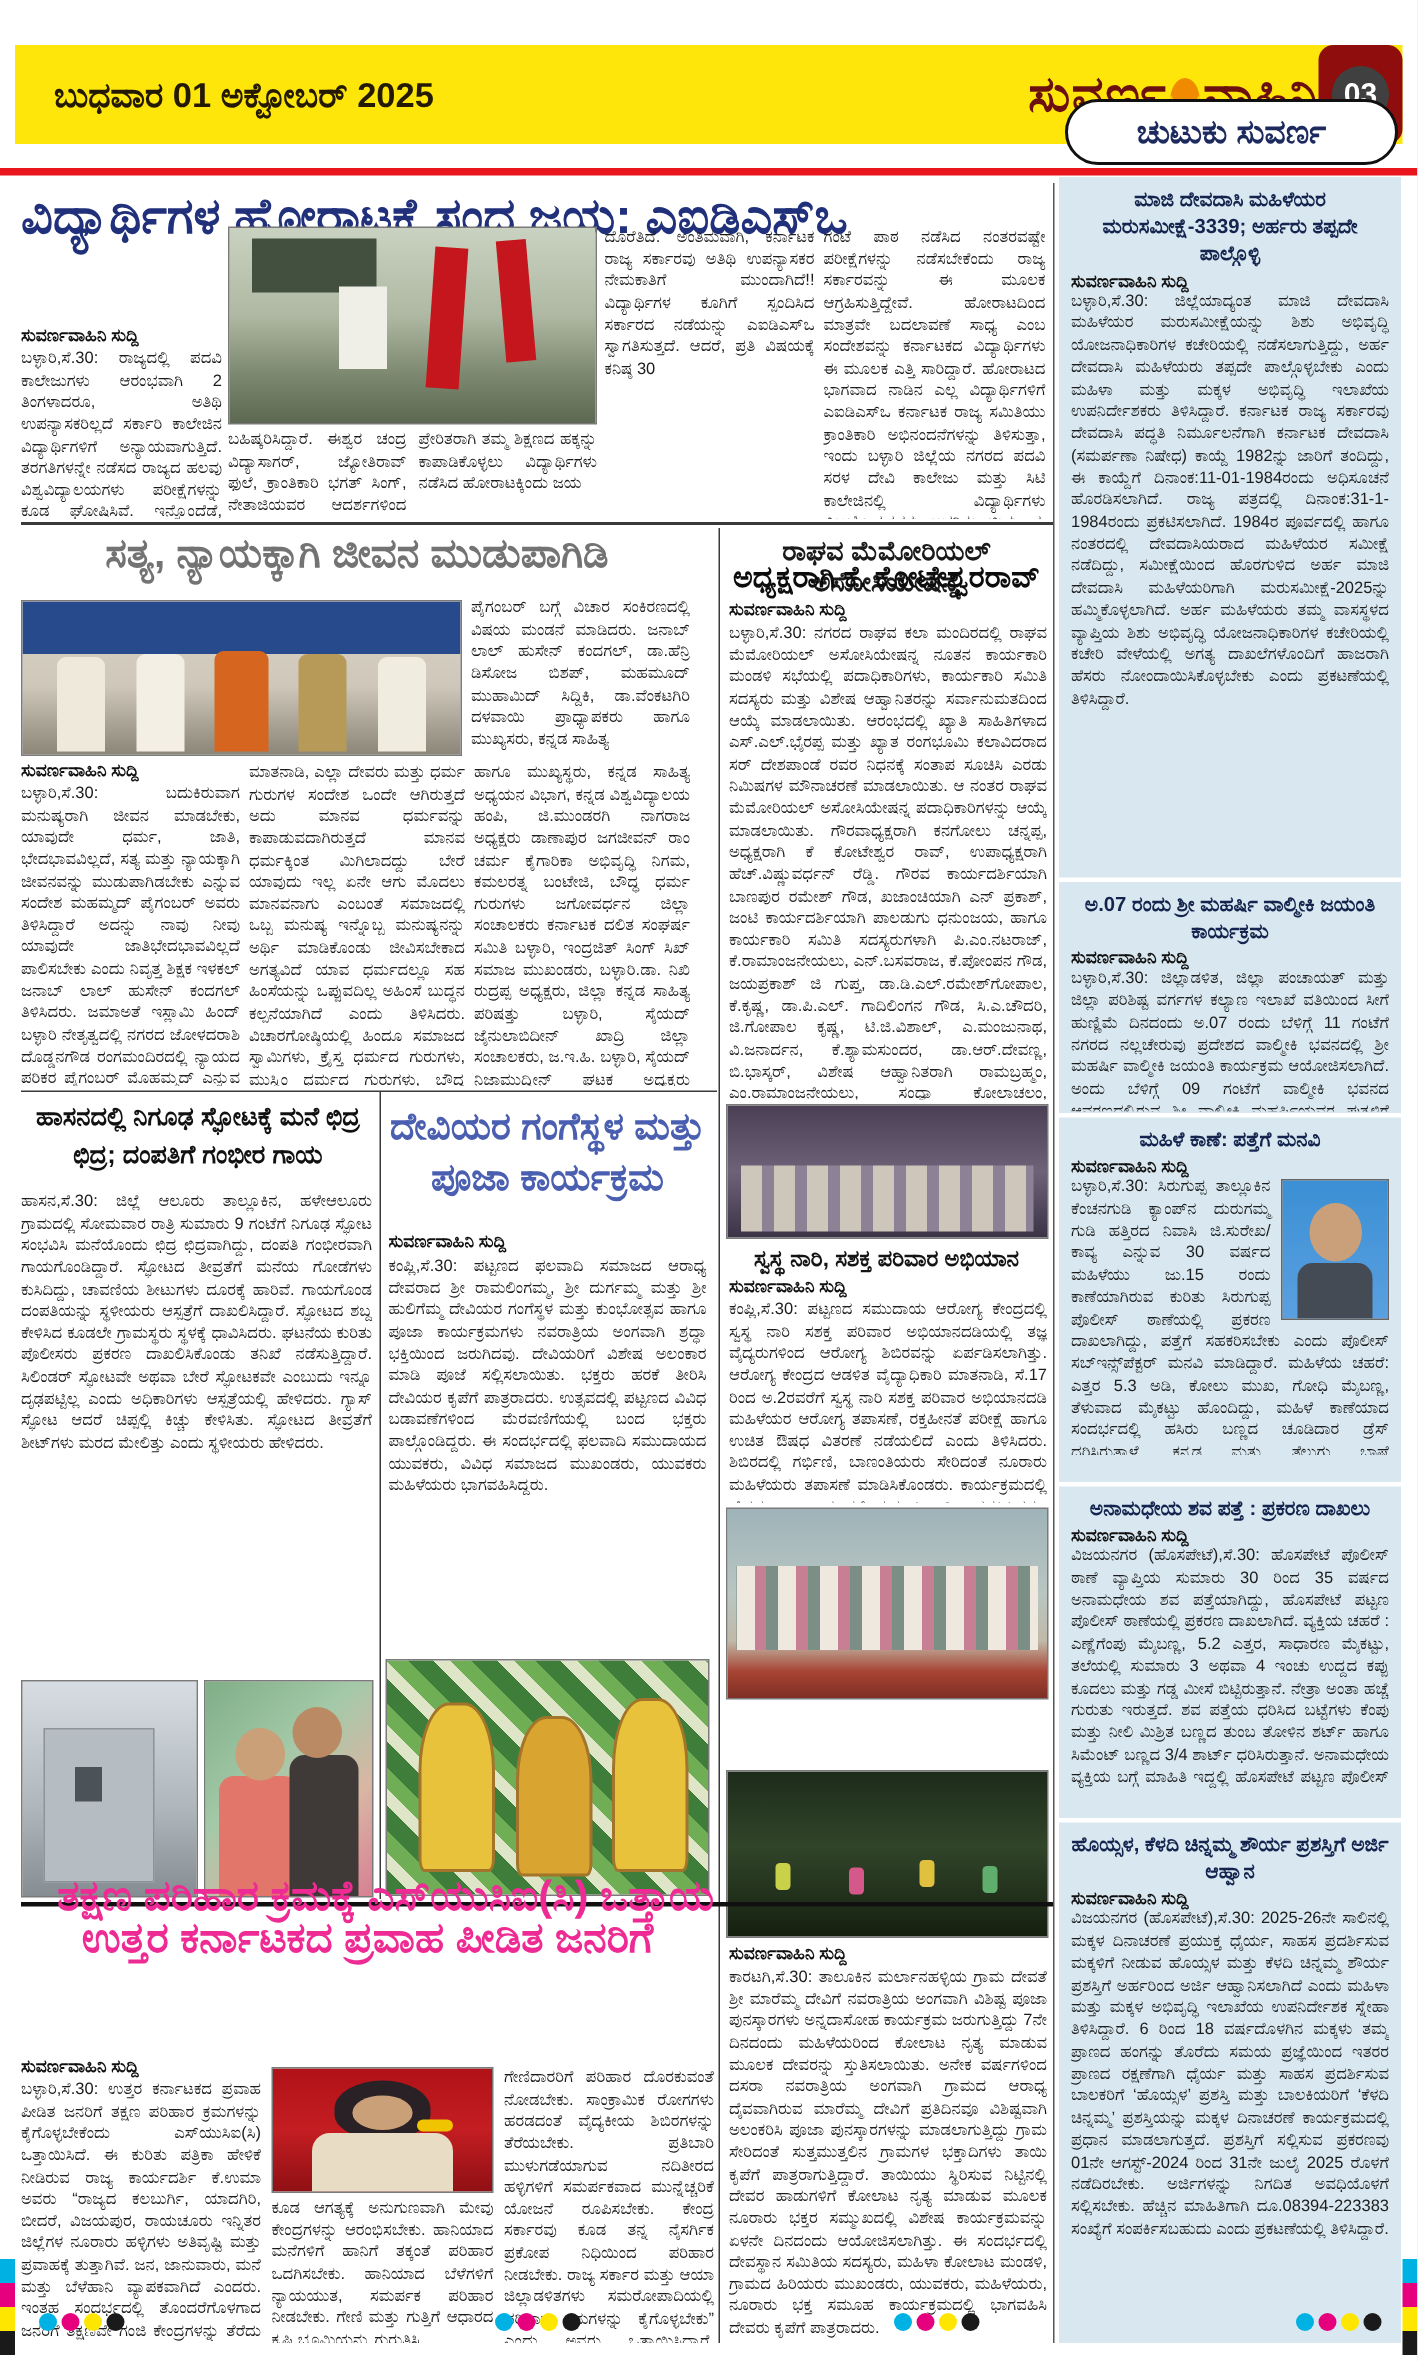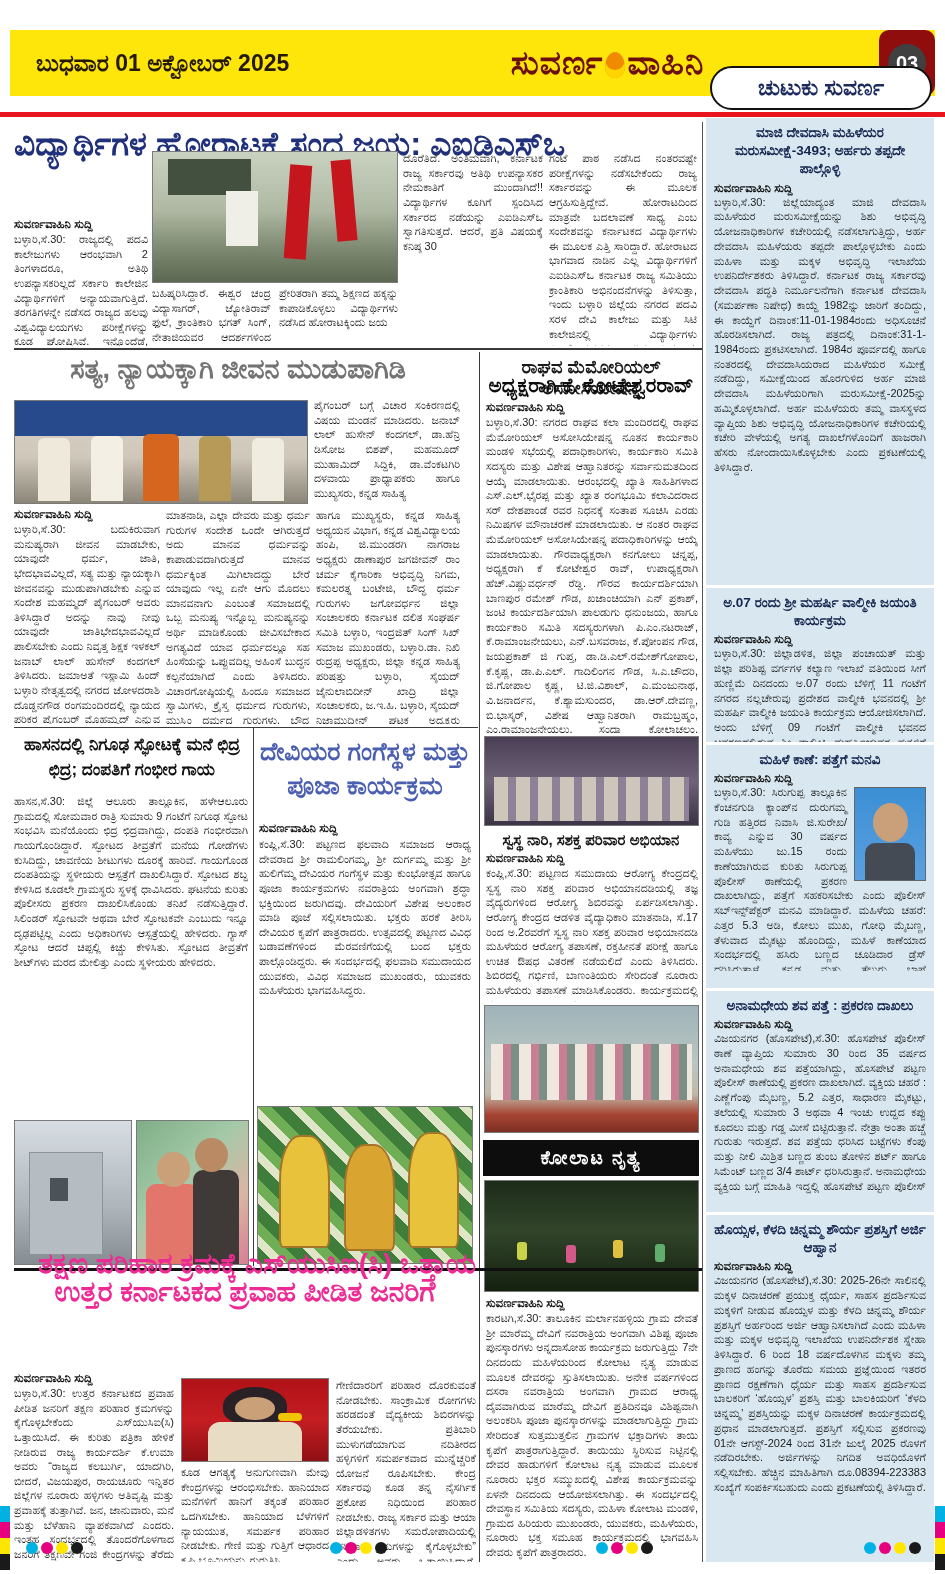--- a/index.html
+++ b/index.html
@@ -9,21 +9,21 @@
   .bodytext{font-size:11px;line-height:1.33;text-align:justify;color:#1c1c1c;overflow:hidden;}
   .byline{font-weight:bold;font-size:11.5px;color:#101010;}
   .hl-center{text-align:center;font-weight:bold;}
   .rule{background:#3a3a3a;}
   .ph{position:absolute;border:1px solid #7a7a7a;overflow:hidden;box-sizing:border-box;}
   .ph>div{position:absolute;}
 
   
   #masthead{left:10px;top:30px;width:925px;height:66px;background:#ffe60a;display:flex;align-items:center;}
   #mast-date{padding-left:26px;font-size:23px;font-weight:bold;color:#241a02;flex:none;width:300px;}
-  #mast-title{flex:1;text-align:center;font-size:33px;font-weight:900;color:#6b0f0f;letter-spacing:1px;}
+  #mast-title{flex:1;text-align:right;font-size:33px;font-weight:900;color:#6b0f0f;letter-spacing:1px;}
   #flame{display:inline-block;width:20px;height:26px;background:#f08a00;border-radius:50% 50% 50% 50%/60% 60% 40% 40%;
          position:relative;top:4px;margin:0 2px;box-shadow:inset 0 -8px 0 #ffd400;}
   #pageno-block{width:56px;height:66px;background:#8f0d0d;border-radius:10px;display:flex;align-items:center;justify-content:center;flex:none;}
   #pageno-circle{width:38px;height:38px;background:#404040;border-radius:50%;color:#fff;font-weight:bold;font-size:20px;
                  display:flex;align-items:center;justify-content:center;}
   #redrule{left:0;top:112px;width:945px;height:5px;background:#e8151c;}
 
   
   #a-headline{left:14px;top:122px;width:682px;color:#20307a;font-weight:800;font-size:33px;line-height:1.34;}
   #b-headline{left:14px;top:354px;width:448px;color:#737373;font-size:27px;}
@@ -153,21 +153,20 @@
       <div class="row"></div>
     </div>
 
   <div id="d-headline" class="abs hl-center">ಸ್ವಸ್ಥ ನಾರಿ, ಸಶಕ್ತ ಪರಿವಾರ ಅಭಿಯಾನ</div>
   <div class="abs byline" style="left:486px;top:852px;width:160px;">ಸುವರ್ಣವಾಹಿನಿ ಸುದ್ದಿ</div>
   <div class="abs bodytext" style="left:486px;top:866px;width:212px;height:136px;">ಕಂಪ್ಲಿ,ಸೆ.30: ಪಟ್ಟಣದ ಸಮುದಾಯ ಆರೋಗ್ಯ ಕೇಂದ್ರದಲ್ಲಿ ಸ್ವಸ್ಥ ನಾರಿ ಸಶಕ್ತ ಪರಿವಾರ ಅಭಿಯಾನದಡಿಯಲ್ಲಿ ತಜ್ಞ ವೈದ್ಯರುಗಳಿಂದ ಆರೋಗ್ಯ ಶಿಬಿರವನ್ನು ಏರ್ಪಡಿಸಲಾಗಿತ್ತು. ಆರೋಗ್ಯ ಕೇಂದ್ರದ ಆಡಳಿತ ವೈದ್ಯಾಧಿ​ಕಾರಿ ಮಾತನಾಡಿ, ಸೆ.17 ರಿಂದ ಅ.2ರವರೆಗೆ ಸ್ವಸ್ಥ ನಾರಿ ಸಶಕ್ತ ಪರಿವಾರ ಅಭಿಯಾನದಡಿ ಮಹಿಳೆಯರ ಆರೋಗ್ಯ ತಪಾಸಣೆ, ರಕ್ತಹೀನತೆ ಪರೀಕ್ಷೆ ಹಾಗೂ ಉಚಿತ ಔಷಧ ವಿತರಣೆ ನಡೆಯಲಿದೆ ಎಂದು ತಿಳಿಸಿದರು. ಶಿಬಿರದಲ್ಲಿ ಗರ್ಭಿಣಿ, ಬಾಣಂತಿಯರು ಸೇರಿದಂತೆ ನೂರಾರು ಮಹಿಳೆಯರು ತಪಾಸಣೆ ಮಾಡಿಸಿಕೊಂಡರು. ಕಾರ್ಯಕ್ರಮದಲ್ಲಿ ವೈದ್ಯರು, ಆಶಾ ಕಾರ್ಯಕರ್ತೆಯರು, ಸಿಬ್ಬಂದಿ ಭಾಗವಹಿಸಿದ್ದರು.</div>
   <div id="ph-health" class="ph" style="left:484px;top:1005px;width:215px;height:128px;">
       <div class="row"></div>
     </div>
 
-  <div id="kolata-bar" class="abs">ಕೋಲಾಟ ನೃತ್ಯ</div>
   <div id="ph-kolata" class="ph" style="left:484px;top:1180px;width:215px;height:112px;">
     <div class="d1"></div>
       <div class="d2"></div>
       <div class="d3"></div>
       <div class="d4"></div>
   </div>
   <div class="abs byline" style="left:486px;top:1297px;width:160px;">ಸುವರ್ಣವಾಹಿನಿ ಸುದ್ದಿ</div>
   <div class="abs bodytext" style="left:486px;top:1311px;width:212px;height:250px;">ಕಾರಟಗಿ,ಸೆ.30: ತಾಲೂಕಿನ ಮರ್ಲಾನಹಳ್ಳಿಯ ಗ್ರಾಮ ದೇವತೆ ಶ್ರೀ ಮಾರೆಮ್ಮ ದೇವಿಗೆ ನವರಾತ್ರಿಯ ಅಂಗವಾಗಿ ವಿಶಿಷ್ಟ ಪೂಜಾ ಪುನಸ್ಕಾರಗಳು ಅನ್ನದಾಸೋಹ ಕಾರ್ಯಕ್ರಮ ಜರುಗುತ್ತಿದ್ದು 7ನೇ ದಿನದಂದು ಮಹಿಳೆಯರಿಂದ ಕೋಲಾಟ ನೃತ್ಯ ಮಾಡುವ ಮೂಲಕ ದೇವರನ್ನು ಸ್ತುತಿಸಲಾಯಿತು. ಅನೇಕ ವರ್ಷಗಳಿಂದ ದಸರಾ ನವರಾತ್ರಿಯ ಅಂಗವಾಗಿ ಗ್ರಾಮದ ಆರಾಧ್ಯ ದೈವವಾಗಿರುವ ಮಾರೆಮ್ಮ ದೇವಿಗೆ ಪ್ರತಿದಿನವೂ ವಿಶಿಷ್ಟವಾಗಿ ಅಲಂಕರಿಸಿ ಪೂಜಾ ಪುನಸ್ಕಾರಗಳನ್ನು ಮಾಡಲಾಗುತ್ತಿದ್ದು ಗ್ರಾಮ ಸೇರಿದಂತೆ ಸುತ್ತಮುತ್ತಲಿನ ಗ್ರಾಮಗಳ ಭಕ್ತಾದಿಗಳು ತಾಯಿ ಕೃಪೆಗೆ ಪಾತ್ರರಾಗುತ್ತಿದ್ದಾರೆ. ತಾಯಿಯು ಸ್ಥಿರಿಸುವ ನಿಟ್ಟಿನಲ್ಲಿ ದೇವರ ಹಾಡುಗಳಿಗೆ ಕೋಲಾಟ ನೃತ್ಯ ಮಾಡುವ ಮೂಲಕ ನೂರಾರು ಭಕ್ತರ ಸಮ್ಮುಖದಲ್ಲಿ ವಿಶೇಷ ಕಾರ್ಯಕ್ರಮವನ್ನು ಏಳನೇ ದಿನದಂದು ಆಯೋಜಿಸಲಾಗಿತ್ತು. ಈ ಸಂದರ್ಭದಲ್ಲಿ ದೇವಸ್ಥಾನ ಸಮಿತಿಯ ಸದಸ್ಯರು, ಮಹಿಳಾ ಕೋಲಾಟ ಮಂಡಳಿ, ಗ್ರಾಮದ ಹಿರಿಯರು ಮುಖಂಡರು, ಯುವಕರು, ಮಹಿಳೆಯರು, ನೂರಾರು ಭಕ್ತ ಸಮೂಹ ಕಾರ್ಯಕ್ರಮದಲ್ಲಿ ಭಾಗವಹಿಸಿ ದೇವರು ಕೃಪೆಗೆ ಪಾತ್ರರಾದರು.</div>
 
   <div class="abs rule" style="left:14px;top:727px;width:464px;height:1px;"></div>
@@ -205,21 +204,21 @@
       <div class="body"></div>
       <div class="mic"></div>
   </div>
   <div class="abs bodytext" style="left:181px;top:1465px;width:148px;height:97px;">ಕೂಡ ಆಗತ್ಯಕ್ಕೆ ಅನುಗುಣವಾಗಿ ಮೇವು ಕೇಂದ್ರಗಳನ್ನು ಆರಂಭಿಸಬೇಕು. ಹಾನಿಯಾದ ಮನೆಗಳಿಗೆ ಹಾನಿಗೆ ತಕ್ಕಂತೆ ಪರಿಹಾರ ಒದಗಿಸಬೇಕು. ಹಾನಿಯಾದ ಬೆಳೆಗಳಿಗೆ ನ್ಯಾಯಯುತ, ಸಮರ್ಪಕ ಪರಿಹಾರ ನೀಡಬೇಕು. ಗೇಣಿ ಮತ್ತು ಗುತ್ತಿಗೆ ಆಧಾರದ ಕೃಷಿ ಭೂಮಿಯನ್ನು ಗುರುತಿಸಿ</div>
   <div class="abs bodytext" style="left:336px;top:1378px;width:140px;height:184px;">ಗೇಣಿದಾರರಿಗೆ ಪರಿಹಾರ ದೊರಕುವಂತೆ ನೋಡಬೇಕು. ಸಾಂಕ್ರಾಮಿಕ ರೋಗಗಳು ಹರಡದಂತೆ ವೈದ್ಯಕೀಯ ಶಿಬಿರಗಳನ್ನು ತೆರೆಯಬೇಕು. ಪ್ರತಿಬಾರಿ ಮುಳುಗಡೆಯಾಗುವ ನದಿತೀರದ ಹಳ್ಳಿಗಳಿಗೆ ಸಮರ್ಪಕವಾದ ಮುನ್ನೆಚ್ಚರಿಕೆ ಯೋಜನೆ ರೂಪಿಸಬೇಕು. ಕೇಂದ್ರ ಸರ್ಕಾರವು ಕೂಡ ತನ್ನ ನೈಸರ್ಗಿಕ ಪ್ರಕೋಪ ನಿಧಿಯಿಂದ ಪರಿಹಾರ ನೀಡಬೇಕು. ರಾಜ್ಯ ಸರ್ಕಾರ ಮತ್ತು ಆಯಾ ಜಿಲ್ಲಾಡಳಿತಗಳು ಸಮರೋಪಾದಿಯಲ್ಲಿ ಪರಿಹಾರ ಕ್ರಮಗಳನ್ನು ಕೈಗೊಳ್ಳಬೇಕು” ಎಂದು ಅವರು ಒತ್ತಾಯಿಸಿದ್ದಾರೆ. ಎಸ್‌ಯುಸಿಐ(ಕಮ್ಯುನಿಸ್ಟ್) ಪಕ್ಷದ ಆಯಾ ಜಿಲ್ಲಾ ಸಮಿತಿಗಳು ತಕ್ಷಣವೇ ಜನರ ನೆರವಿಗೆ ಧಾವಿಸುವಂತೆ ಅವರು ಕರೆ ನೀಡಿದ್ದಾರೆ.</div>
 
   <div id="sb-line" class="abs"></div>
   <div id="sb-header" class="abs">ಚುಟುಕು ಸುವರ್ಣ</div>
 
   <div class="abs sb-item" style="top:118px;height:467px;">
-    <div class="sb-head">ಮಾಜಿ ದೇವದಾಸಿ ಮಹಿಳೆಯರ ಮರುಸಮೀಕ್ಷೆ-3493; ಅರ್ಹರು ತಪ್ಪದೇ ಪಾಲ್ಗೊಳ್ಳಿ</div>
+    <div class="sb-head">ಮಾಜಿ ದೇವದಾಸಿ ಮಹಿಳೆಯರ ಮರುಸಮೀಕ್ಷೆ-3339; ಅರ್ಹರು ತಪ್ಪದೇ ಪಾಲ್ಗೊಳ್ಳಿ</div>
     <div class="byline">ಸುವರ್ಣವಾಹಿನಿ ಸುದ್ದಿ</div>
     <div class="sb-body" style="height:392px;">ಬಳ್ಳಾರಿ,ಸೆ.30: ಜಿಲ್ಲೆಯಾದ್ಯಂತ ಮಾಜಿ ದೇವದಾಸಿ ಮಹಿಳೆಯರ ಮರುಸಮೀಕ್ಷೆಯನ್ನು ಶಿಶು ಅಭಿವೃದ್ಧಿ ಯೋಜನಾಧಿಕಾರಿಗಳ ಕಚೇರಿಯಲ್ಲಿ ನಡೆಸಲಾಗುತ್ತಿದ್ದು, ಅರ್ಹ ದೇವದಾಸಿ ಮಹಿಳೆಯರು ತಪ್ಪದೇ ಪಾಲ್ಗೊಳ್ಳಬೇಕು ಎಂದು ಮಹಿಳಾ ಮತ್ತು ಮಕ್ಕಳ ಅಭಿವೃದ್ಧಿ ಇಲಾಖೆಯ ಉಪನಿರ್ದೇಶಕರು ತಿಳಿಸಿದ್ದಾರೆ. ಕರ್ನಾಟಕ ರಾಜ್ಯ ಸರ್ಕಾರವು ದೇವದಾಸಿ ಪದ್ಧತಿ ನಿರ್ಮೂಲನೆಗಾಗಿ ಕರ್ನಾಟಕ ದೇವದಾಸಿ (ಸಮರ್ಪಣಾ ನಿಷೇಧ) ಕಾಯ್ದೆ 1982ನ್ನು ಜಾರಿಗೆ ತಂದಿದ್ದು, ಈ ಕಾಯ್ದೆಗೆ ದಿನಾಂಕ:11-01-1984ರಂದು ಅಧಿಸೂಚನೆ ಹೊರಡಿಸಲಾಗಿದೆ. ರಾಜ್ಯ ಪತ್ರದಲ್ಲಿ ದಿನಾಂಕ:31-1-1984ರಂದು ಪ್ರಕಟಿಸಲಾಗಿದೆ. 1984ರ ಪೂರ್ವದಲ್ಲಿ ಹಾಗೂ ನಂತರದಲ್ಲಿ ದೇವದಾಸಿಯರಾದ ಮಹಿಳೆಯರ ಸಮೀಕ್ಷೆ ನಡೆದಿದ್ದು, ಸಮೀಕ್ಷೆಯಿಂದ ಹೊರಗುಳಿದ ಅರ್ಹ ಮಾಜಿ ದೇವದಾಸಿ ಮಹಿಳೆಯರಿಗಾಗಿ ಮರುಸಮೀಕ್ಷೆ-2025ನ್ನು ಹಮ್ಮಿಕೊಳ್ಳಲಾಗಿದೆ. ಅರ್ಹ ಮಹಿಳೆಯರು ತಮ್ಮ ವಾಸಸ್ಥಳದ ವ್ಯಾಪ್ತಿಯ ಶಿಶು ಅಭಿವೃದ್ಧಿ ಯೋಜನಾಧಿಕಾರಿಗಳ ಕಚೇರಿಯಲ್ಲಿ ಕಚೇರಿ ವೇಳೆಯಲ್ಲಿ ಅಗತ್ಯ ದಾಖಲೆಗಳೊಂದಿಗೆ ಹಾಜರಾಗಿ ಹೆಸರು ನೋಂದಾಯಿಸಿಕೊಳ್ಳಬೇಕು ಎಂದು ಪ್ರಕಟಣೆಯಲ್ಲಿ ತಿಳಿಸಿದ್ದಾರೆ.</div>
   </div>
 
   <div class="abs sb-item" style="top:588px;height:154px;">
     <div class="sb-head">ಅ.07 ರಂದು ಶ್ರೀ ಮಹರ್ಷಿ ವಾಲ್ಮೀಕಿ ಜಯಂತಿ ಕಾರ್ಯಕ್ರಮ</div>
     <div class="byline">ಸುವರ್ಣವಾಹಿನಿ ಸುದ್ದಿ</div>
     <div class="sb-body" style="height:96px;">ಬಳ್ಳಾರಿ,ಸೆ.30: ಜಿಲ್ಲಾಡಳಿತ, ಜಿಲ್ಲಾ ಪಂಚಾಯತ್ ಮತ್ತು ಜಿಲ್ಲಾ ಪರಿಶಿಷ್ಟ ವರ್ಗಗಳ ಕಲ್ಯಾಣ ಇಲಾಖೆ ವತಿಯಿಂದ ಸೀಗೆ ಹುಣ್ಣಿಮೆ ದಿನದಂದು ಅ.07 ರಂದು ಬೆಳಿಗ್ಗೆ 11 ಗಂಟೆಗೆ ನಗರದ ನಲ್ಲಚೇರುವು ಪ್ರದೇಶದ ವಾಲ್ಮೀಕಿ ಭವನದಲ್ಲಿ ಶ್ರೀ ಮಹರ್ಷಿ ವಾಲ್ಮೀಕಿ ಜಯಂತಿ ಕಾರ್ಯಕ್ರಮ ಆಯೋಜಿಸಲಾಗಿದೆ. ಅಂದು ಬೆಳಿಗ್ಗೆ 09 ಗಂಟೆಗೆ ವಾಲ್ಮೀಕಿ ಭವನದ ಆವರಣದಲ್ಲಿರುವ ಶ್ರೀ ವಾಲ್ಮೀಕಿ ಮಹರ್ಷಿಯವರ ಪುತ್ಥಳಿಗೆ ಮಾಲಾರ್ಪಣೆ ಮಾಡಲಾಗುತ್ತದೆ. ಕಾರ್ಯಕ್ರಮಕ್ಕೆ ಜಿಲ್ಲಾ ಮಟ್ಟದ ಅಧಿಕಾರಿಗಳು, ಸಾರ್ವಜನಿಕರು, ಜನಪ್ರತಿನಿಧಿಗಳು, ವಿವಿಧ ಸಂಘ-ಸಂಸ್ಥೆಗಳ ಪದಾಧಿಕಾರಿಗಳು ತಪ್ಪದೇ ಹಾಜರಾಗಬೇಕು ಎಂದು ಜಿಲ್ಲಾ ಪರಿಶಿಷ್ಟ ವರ್ಗಗಳ ಕಲ್ಯಾಣಾಧಿಕಾರಿ ಅವರು ಪ್ರಕಟಣೆಯಲ್ಲಿ ತಿಳಿಸಿದ್ದಾರೆ.</div>
   </div>
 

